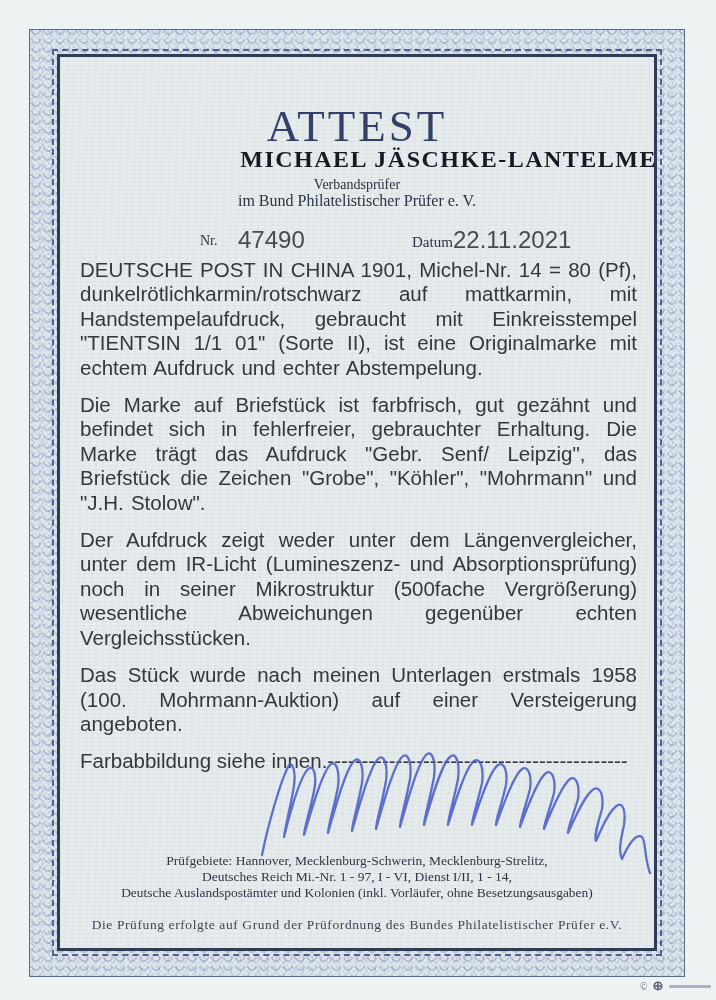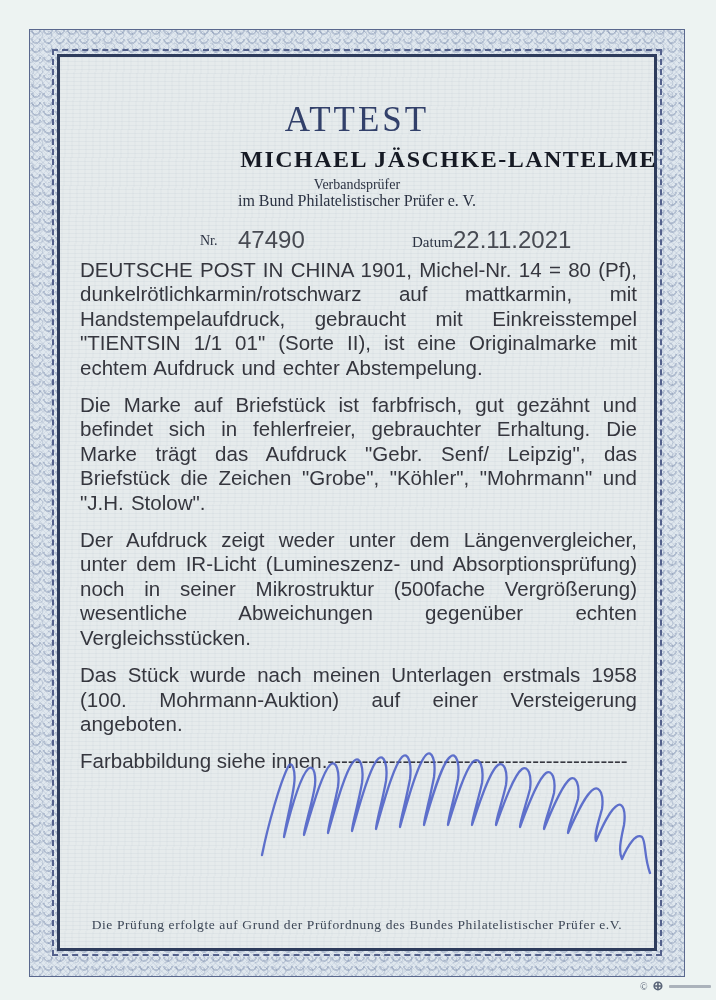--- a/index.html
+++ b/index.html
@@ -25,21 +25,21 @@
     box-sizing:border-box;
     border:3px solid #2e3c5c;
     outline:2px dashed #54618c; outline-offset:3px;
     background-color:#e6ebec;
     background-image:
       repeating-linear-gradient(180deg, rgba(130,150,170,.08) 0 1px, transparent 1px 4px),
       repeating-linear-gradient(92deg, rgba(150,165,185,.05) 0 2px, transparent 2px 7px);
   }
   
   .hdr{position:absolute; left:57px; width:600px; text-align:center; color:#1d2230;}
-  .title{top:100px; font-size:35px; letter-spacing:3px; color:#32406a;}
+  .title{top:100px; font-size:45px; letter-spacing:3px; color:#32406a;}
   .name{top:146px; font-size:24px; font-weight:bold; letter-spacing:1.5px; color:#161a24;text-align:right;}
   .role{top:177px; font-size:14px; color:#2b3242;}
   .assoc{top:192px; font-size:16px; color:#2b3242;}
   .contact{top:207px; font-size:14.5px; color:#262c3a;}
   
   .nr-label{position:absolute; left:200px; top:233px; font-size:14px; color:#2b3242;}
   .nr-value{position:absolute; left:238px; top:226px; font-family:"Liberation Sans",sans-serif; font-size:24px; color:#474a52;text-align:center;}
   .dat-label{position:absolute; left:412px; top:234px; font-size:15px; color:#2b3242;}
   .dat-value{position:absolute; left:453px; top:226px; font-family:"Liberation Sans",sans-serif; font-size:24px; color:#474a52;}
   
@@ -101,20 +101,25 @@
              C 210 66 220 34 228 28 C 234 24 238 34 236 50 C 232 68 226 86 226 92
              C 234 68 244 38 252 32 C 258 28 262 38 260 52 C 256 70 250 86 250 92
              C 258 70 268 42 276 36 C 282 32 286 42 284 56 C 280 72 274 88 274 94
              C 282 72 292 46 300 40 C 306 36 310 46 308 60 C 304 76 298 90 298 96
              C 306 76 316 52 324 46 C 330 42 334 52 332 66 C 328 80 322 94 322 100
              C 330 82 340 60 348 56 C 354 53 358 62 356 76 C 352 90 348 102 350 108
              C 356 94 364 76 372 72 C 377 70 380 78 378 92 C 375 106 372 118 376 126
              C 382 112 390 100 396 104 C 400 108 398 124 404 140"></path>
   </svg>
 
+  <div class="foot f1">
+    <div>Prüfgebiete: Hannover, Mecklenburg-Schwerin, Mecklenburg-Strelitz,</div>
+    <div>Deutsches Reich Mi.-Nr. 1 - 97, I - VI, Dienst I/II, 1 - 14,</div>
+    <div>Deutsche Auslandspostämter und Kolonien (inkl. Vorläufer, ohne Besetzungsausgaben)</div>
+  </div>
   <div class="foot legal">Die Prüfung erfolgte auf Grund der Prüfordnung des Bundes Philatelistischer Prüfer e.V.</div>
 
   <div class="printmark">
     <span>©</span>
     <span class="pm-circle">⊕</span>
     <span class="pm-text"></span>
   </div>
 
 </div>
 

